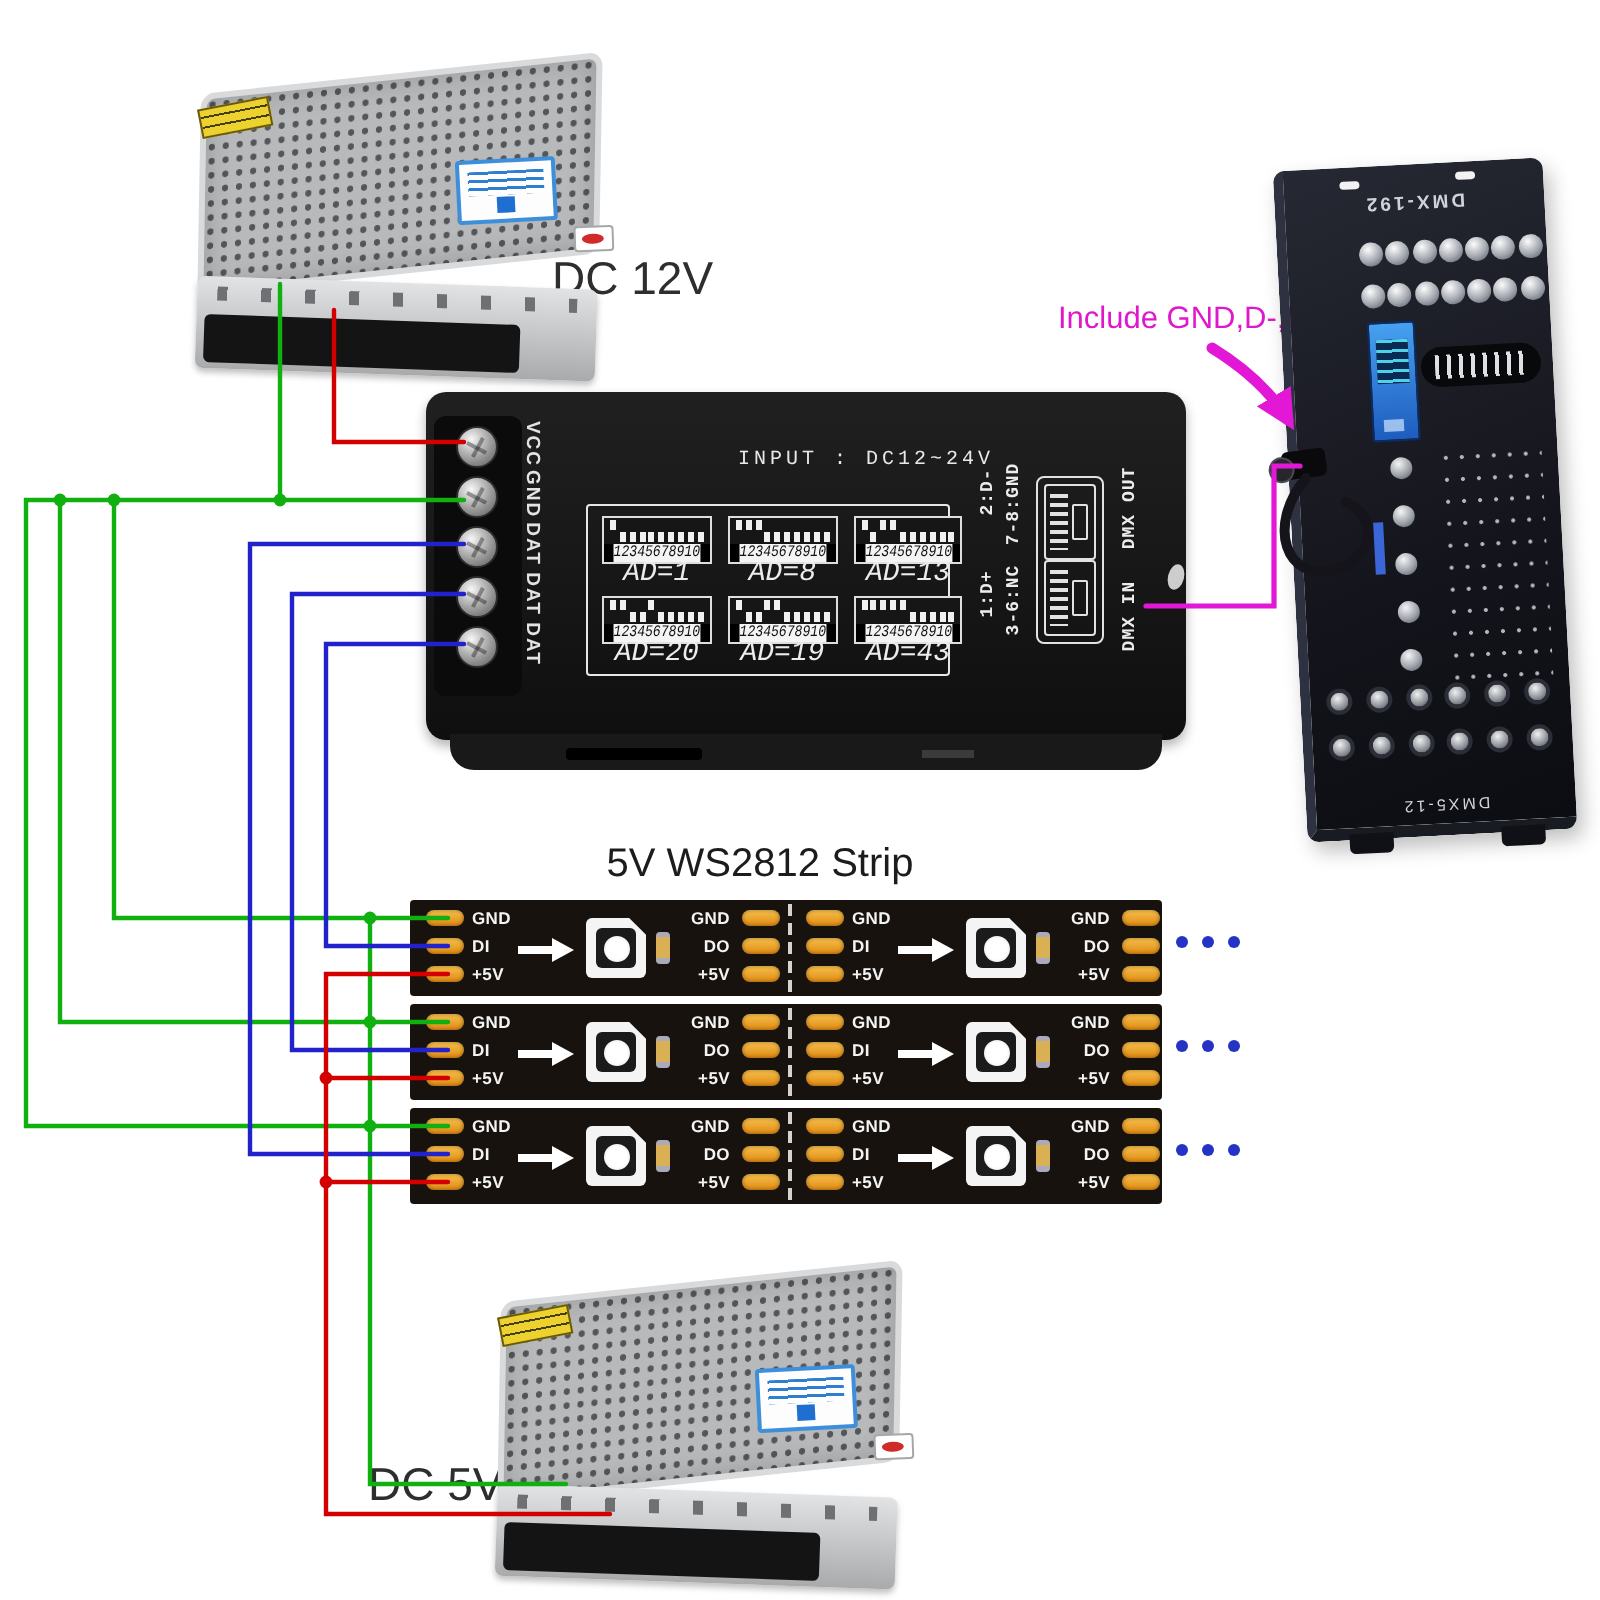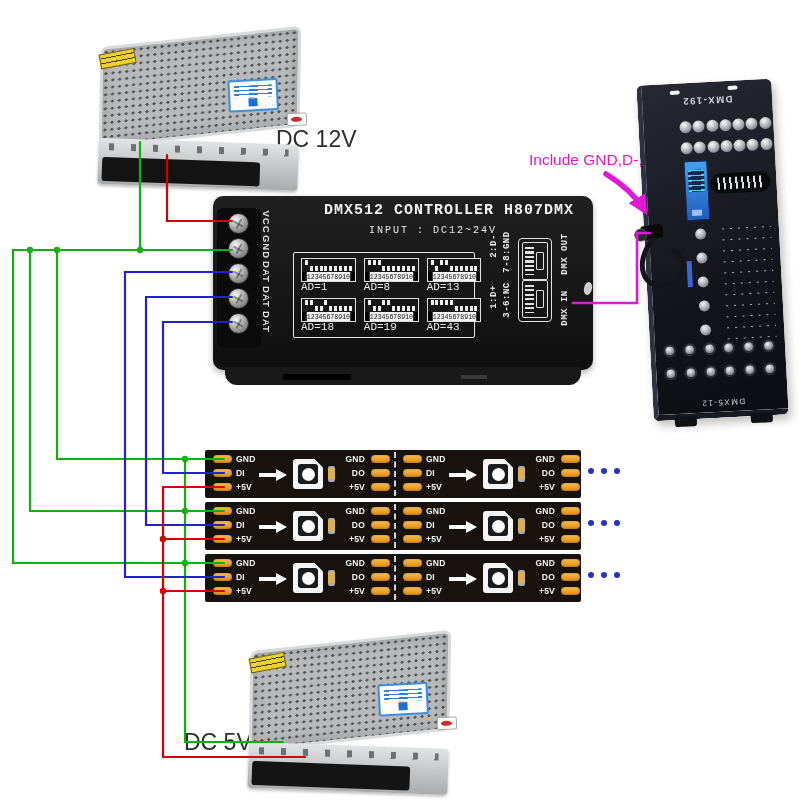--- a/index.html
+++ b/index.html
@@ -56,28 +56,28 @@
      background:linear-gradient(rgba(0,0,0,.35),rgba(0,0,0,.35)) center/100% 2px no-repeat,
                 linear-gradient(rgba(0,0,0,.35),rgba(0,0,0,.35)) center/2px 100% no-repeat;}
   .term-label{position:absolute;transform:translate(-50%,-50%) rotate(90deg);font-size:9.5px;font-weight:bold;
      color:#e3e3e3;letter-spacing:1px;white-space:nowrap;}
   .ctrl-title{position:absolute;left:100px;top:6px;width:272px;text-align:center;color:#f2f2f2;
      font-family:"Liberation Mono",monospace;font-weight:bold;font-size:15px;letter-spacing:1px;white-space:nowrap;}
   .ctrl-input{position:absolute;left:84px;top:29px;width:272px;text-align:center;color:#e8e8e8;
      font-family:"Liberation Mono",monospace;font-size:10px;letter-spacing:2px;white-space:nowrap;}
   .dip-box{position:absolute;left:80px;top:56px;width:182px;height:86px;border:1px solid #e6e6e6;border-radius:2px;
      display:grid;grid-template-columns:repeat(3,1fr);gap:5px 8px;padding:5px 7px;box-sizing:border-box;}
-  .dip-cell{display:flex;flex-direction:column;}
+  .dip-cell{display:flex;flex-direction:column;font-style:italic;}
   .dip-mod{border:1px solid #dedede;background:#000;}
   .dip-sw{height:11px;background:#161616;display:flex;justify-content:space-between;padding:1px 3px;}
   .dip-sw span{width:3px;height:5px;background:#f0f0f0;}
   .dip-sw span.on{align-self:flex-start;} .dip-sw span.off{align-self:flex-end;}
   .dip-num{height:9px;background:#f4f4f4;color:#111;font-family:"Liberation Mono",monospace;font-size:8px;
      line-height:9px;text-align:center;white-space:nowrap;transform:scale(.82,1);}
-  .dip-ad{color:#ececec;font-family:"Liberation Mono",monospace;font-size:11px;line-height:11px;}
+  .dip-ad{text-align:center;color:#ececec;font-family:"Liberation Mono",monospace;font-size:14px;line-height:11px;}
   .vtext{position:absolute;transform:translate(-50%,-50%) rotate(-90deg);font-family:"Liberation Mono",monospace;
      font-weight:bold;font-size:9px;color:#ececec;white-space:nowrap;letter-spacing:.5px;}
   .v1{left:281px;top:50px;} .v2{left:294px;top:56px;} .v3{left:281px;top:101px;} .v4{left:294px;top:104px;}
   .v5{left:352px;top:58px;} .v6{left:352px;top:112px;}
   .rj-box{position:absolute;left:305px;top:42px;width:34px;height:84px;border:1px solid #e2e2e2;border-radius:4px;
      display:flex;flex-direction:column;justify-content:space-between;padding:3px;box-sizing:border-box;}
   .rj{position:relative;height:36px;border:1px solid #e2e2e2;border-radius:2px;}
   .rj::before{content:"";position:absolute;left:2px;top:4px;bottom:4px;width:9px;
      background:repeating-linear-gradient(180deg,#e2e2e2 0 2px,transparent 2px 4.5px);}
   .rj::after{content:"";position:absolute;right:3px;top:9px;bottom:9px;width:6px;border:1px solid #e2e2e2;border-radius:1px;}
@@ -172,21 +172,20 @@
         <div class="term-label" style="left: 53px; top: 26px;">VCC</div>
         <div class="screw" style="top: 41.5px;"></div>
         <div class="term-label" style="left: 53px; top: 51px;">GND</div>
         <div class="screw" style="top: 66.5px;"></div>
         <div class="term-label" style="left: 53px; top: 76px;">DAT</div>
         <div class="screw" style="top: 91.5px;"></div>
         <div class="term-label" style="left: 53px; top: 101px;">DAT</div>
         <div class="screw" style="top: 116.5px;"></div>
         <div class="term-label" style="left: 53px; top: 126px;">DAT</div>
       </div>
-    <div class="ctrl-title">DMX512 CONTROLLER H807DMX</div>
     <div class="ctrl-input">INPUT : DC12~24V</div>
     <div class="dip-box">
         <div class="dip-cell">
           <div class="dip-mod">
             <div class="dip-sw">
               <span class="on"></span>
               <span class="off"></span>
               <span class="off"></span>
               <span class="off"></span>
               <span class="off"></span>
@@ -245,21 +244,21 @@
               <span class="off"></span>
               <span class="on"></span>
               <span class="off"></span>
               <span class="off"></span>
               <span class="off"></span>
               <span class="off"></span>
               <span class="off"></span>
             </div>
             <div class="dip-num">12345678910</div>
           </div>
-          <div class="dip-ad">AD=18</div>
+          <div class="dip-ad">AD=20</div>
         </div>
         <div class="dip-cell">
           <div class="dip-mod">
             <div class="dip-sw">
               <span class="on"></span>
               <span class="off"></span>
               <span class="off"></span>
               <span class="on"></span>
               <span class="on"></span>
               <span class="off"></span>
@@ -348,20 +347,21 @@
         <div class="bbtn"></div>
         <div class="bbtn"></div>
         <div class="bbtn"></div>
       </div>
     <div class="cbottom">DMX5-12</div>
     <div class="cfoot" style="left:16px;"></div>
     <div class="cfoot" style="right:16px;"></div>
   </div>
   <div class="abs xlr"></div>
 
+  <div class="abs t-strip">5V WS2812 Strip</div>
   <div>
       <div class="abs srow" style="top: 450px;">
         <div class="pad" style="left: 8px; top: 5px;"></div>
         <div class="pin-label" style="left: 31px; top: 4px;">GND</div>
         <div class="pad" style="left: 8px; top: 19px;"></div>
         <div class="pin-label" style="left: 31px; top: 18px;">DI</div>
         <div class="pad" style="left: 8px; top: 33px;"></div>
         <div class="pin-label" style="left: 31px; top: 32px;">+5V</div>
         <div class="arrow" style="left: 54px;">
           <i></i>

